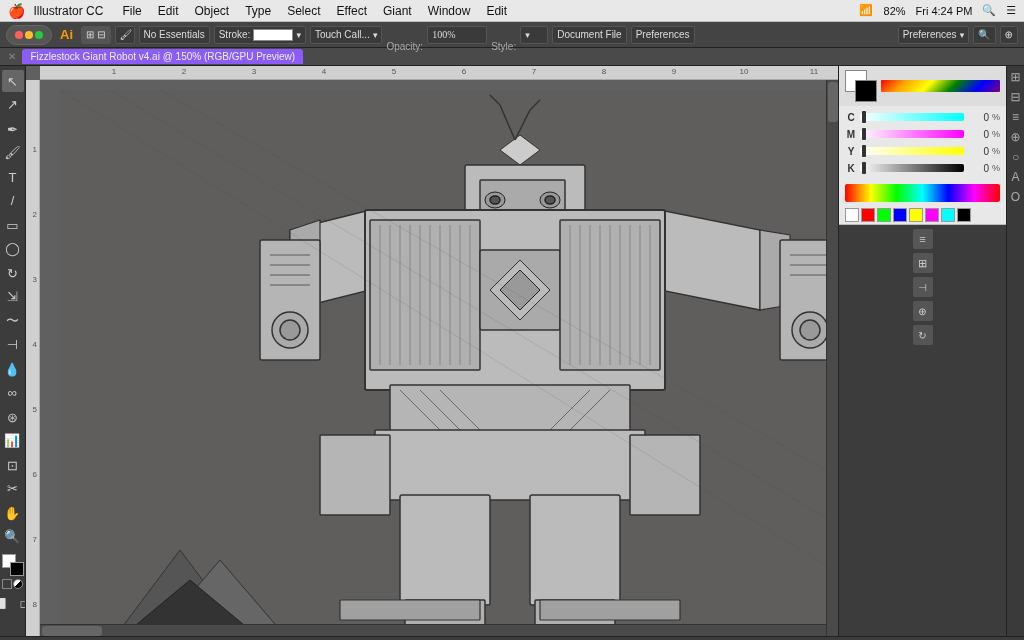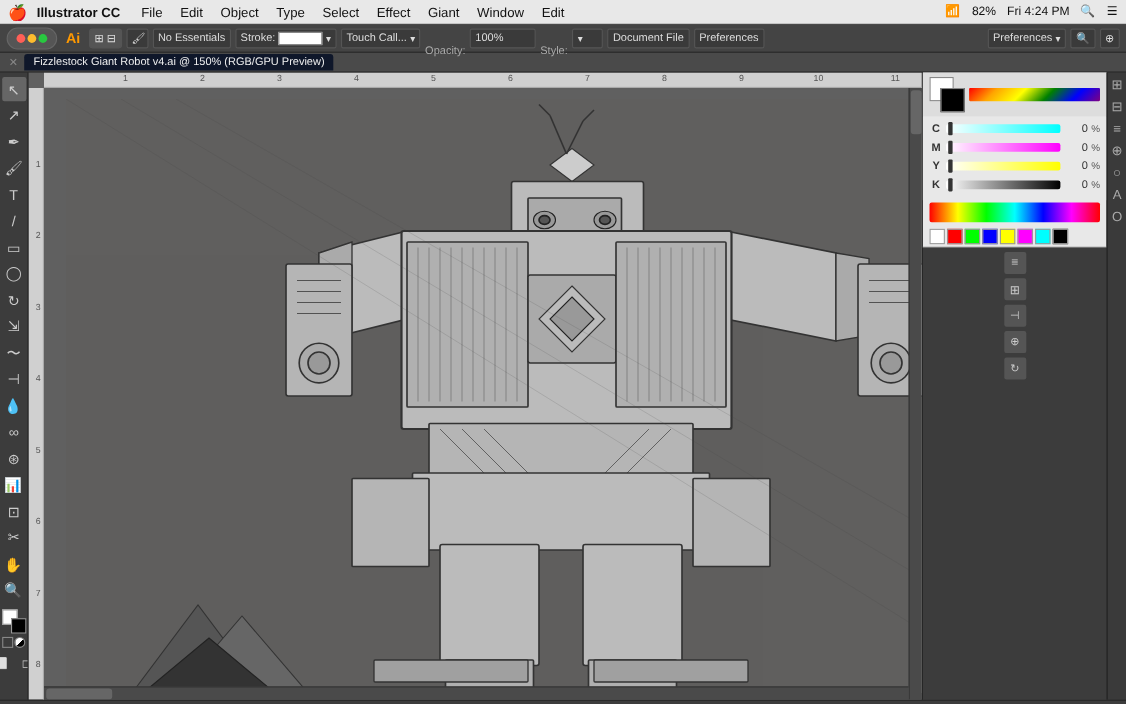--- a/index.html
+++ b/index.html
@@ -6,21 +6,21 @@
     body { width: 1024px; height: 640px; overflow: hidden; background: #2a2a2a; font-family: -apple-system, 'Helvetica Neue', Arial, sans-serif; font-size: 11px; color: #ccc; }
 
     
     #menubar {
       width: 100%; height: 22px; background: #e8e8e8;
       display: flex; align-items: center; padding: 0 8px;
       border-bottom: 1px solid #c0c0c0; color: #111;
       font-size: 12px; gap: 2px;
     }
     .menu-apple { font-size: 14px; margin-right: 6px; }
-    .menu-appname { font-weight: bold; margin-right: 10px; }
+    .menu-appname { font-weight: normal; margin-right: 10px; }
     .menu-item { padding: 2px 7px; cursor: default; border-radius: 3px; }
     .menu-right { margin-left: auto; display: flex; align-items: center; gap: 10px; font-size: 11px; }
     .menu-right span { display: flex; align-items: center; gap: 3px; }
     .no-selection { color: #aaa; }
 
     
     #main { display: flex; width: 100%; height: calc(640px - 22px - 28px - 20px); }
 
     
     #toolbox {
@@ -119,21 +119,21 @@
       display: flex; align-items: center; padding: 0 8px; gap: 8px;
       font-size: 10px; color: #aaa;
     }
 
     
     #doc-tab {
       height: 18px; background: #4a4a4a; display: flex; align-items: center;
       padding: 0 8px; gap: 6px; font-size: 10px; color: #ccc;
       border-bottom: 1px solid #222;
     }
-    .doc-tab-item { background: #0f172a; padding: 2px 8px; border-radius: 3px 3px 0 0; color: #eee; }
+    .doc-tab-item { background: #8b5cf6; padding: 2px 8px; border-radius: 3px 3px 0 0; color: #eee; }
 
     
     .ruler-mark { position: absolute; font-size: 8px; color: #555; bottom: 2px; transform: translateX(-50%); }
     .ruler-mark-v { position: absolute; font-size: 8px; color: #555; right: 2px; transform: translateY(-50%); writing-mode: horizontal-tb; }
 
     
     #propbar {
       height: 26px; background: #444; border-bottom: 1px solid #222;
       display: flex; align-items: center; padding: 0 6px; gap: 4px;
       font-size: 10px; color: #ccc;
@@ -185,21 +185,21 @@
   <span class="prop-item">
     <span>Stroke:</span>
     <span style="display:inline-block;width:40px;height:12px;border:1px solid #888;background:white;"></span>
     <span style="font-size:9px;">▾</span>
   </span>
   <span class="prop-item">
     <span>Touch Call...</span>
     <span style="font-size:9px;">▾</span>
   </span>
   <span class="prop-label">Opacity:</span>
-  <span class="prop-item" style="width:60px;">100%</span>
+  <span class="prop-item" style="width:60px;font-family:Liberation Serif, serif;">100%</span>
   <span class="prop-label">Style:</span>
   <span class="prop-item" style="width:28px;">
       <span style="font-size:9px;">▾</span>
     </span>
   <span class="prop-item">Document File</span>
   <span class="prop-item">Preferences</span>
   <span style="margin-left:auto;display:flex;align-items:center;gap:4px;">
     <span class="prop-item">
       <span>Preferences</span>
       <span style="font-size:9px;">▾</span>

